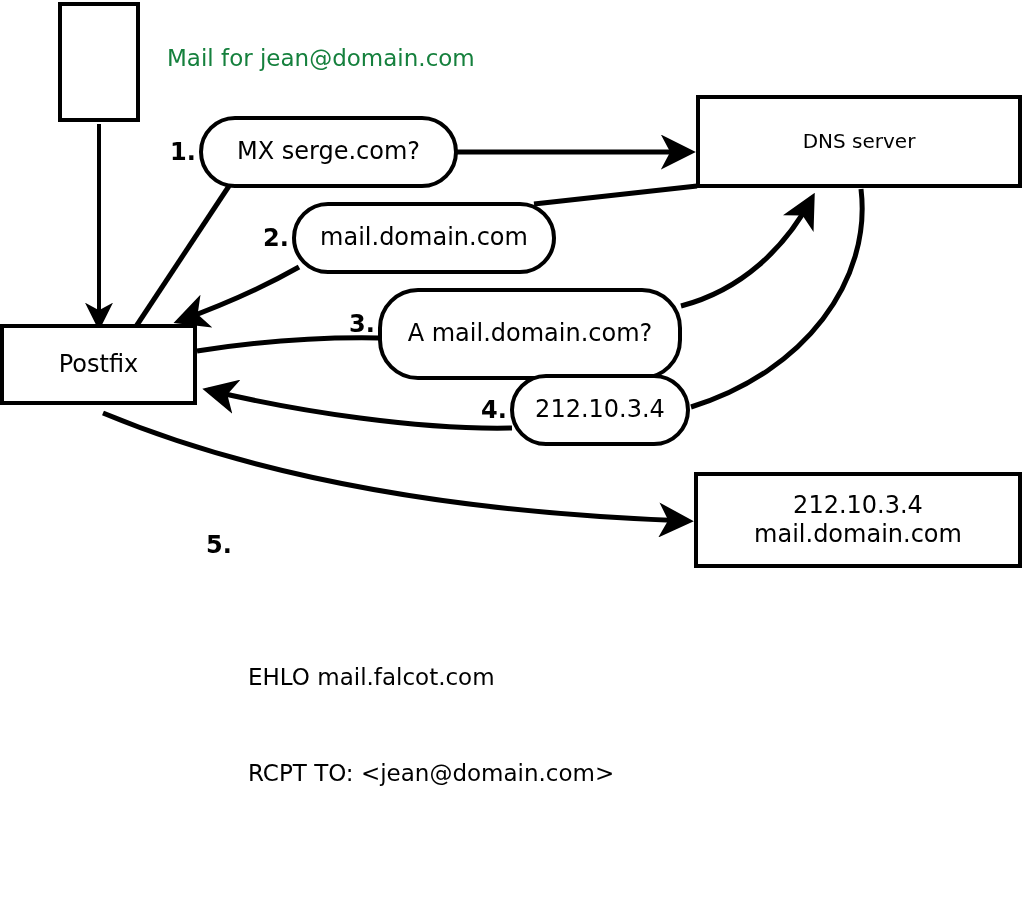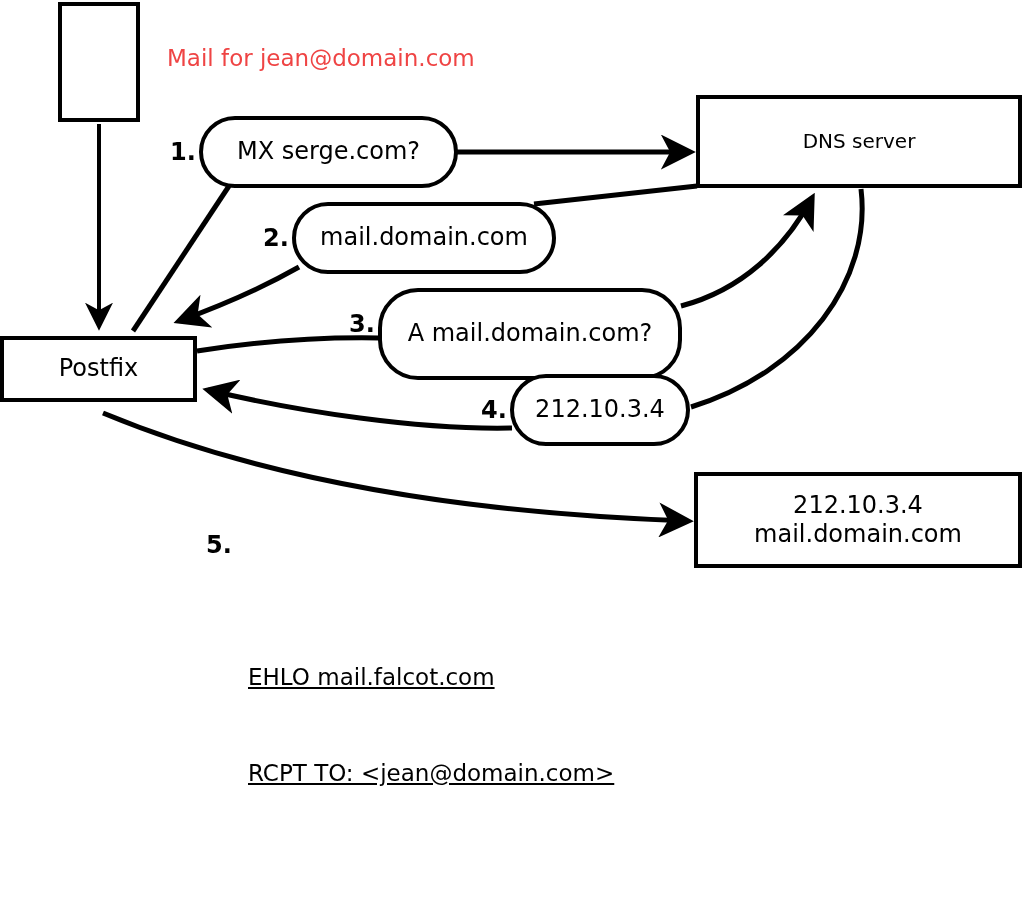--- a/index.html
+++ b/index.html
@@ -36,36 +36,36 @@
     text-align: center;
     color: #000000;
     line-height: 1.22;
   }
   .node.rect { border-radius: 0; }
   .node.pill { border-radius: 40px; }
   .node-label { display: block; }
 
   .free-text {
     position: absolute;
-    color: #ef4444;
+    color: #15803d;
     white-space: pre;
   }
   .step-num {
     position: absolute;
     font-weight: bold;
     color: #000000;
     white-space: pre;
   }
   .transcript {
     position: absolute;
     color: #000000;
     white-space: pre;
     line-height: 32px;
   }
-  .transcript div { white-space: pre; text-decoration: underline; }
+  .transcript div { white-space: pre; }
 </style>
 </head>
 <body>
 
 <div id="stage">
 
   <svg id="wires" viewBox="0 0 1024 919" xmlns="http://www.w3.org/2000/svg">
     <defs>
       <marker id="ah" viewBox="0 0 12 12" refX="10" refY="6" markerWidth="7" markerHeight="7" orient="auto-start-reverse">
         <path d="M 0 0 L 12 6 L 0 12 L 3.2 6 z" fill="#000000"></path>
@@ -90,21 +90,21 @@
 
     <path d="M 512 428 C 420 430 300 412 208 390" stroke="#000000" stroke-width="5" fill="none" marker-end="url(#ah)"></path>
 
     <path d="M 103 413 C 240 470 430 512 688 521" stroke="#000000" stroke-width="5" fill="none" marker-end="url(#ah)"></path>
   </svg>
 
   <div class="node rect" style="left:58px; top:2px; width:82px; height:120px;">
     <span class="node-label" style="font-size:20px;"></span>
   </div>
 
-  <div class="node rect" style="left:0px; top:336px; width:197px; height:66px;">
+  <div class="node rect" style="left:0px; top:324px; width:197px; height:81px;">
     <span class="node-label" style="font-size:24px;">Postfix</span>
   </div>
 
   <div class="node rect" style="left:696px; top:95px; width:326px; height:93px;">
     <span class="node-label" style="font-size:20px;">DNS server</span>
   </div>
 
   <div class="node rect" style="left:694px; top:472px; width:328px; height:96px; flex-direction:column;">
     <span class="node-label" style="font-size:24px;">212.10.3.4</span>
     <span class="node-label" style="font-size:24px;">mail.domain.com</span>

